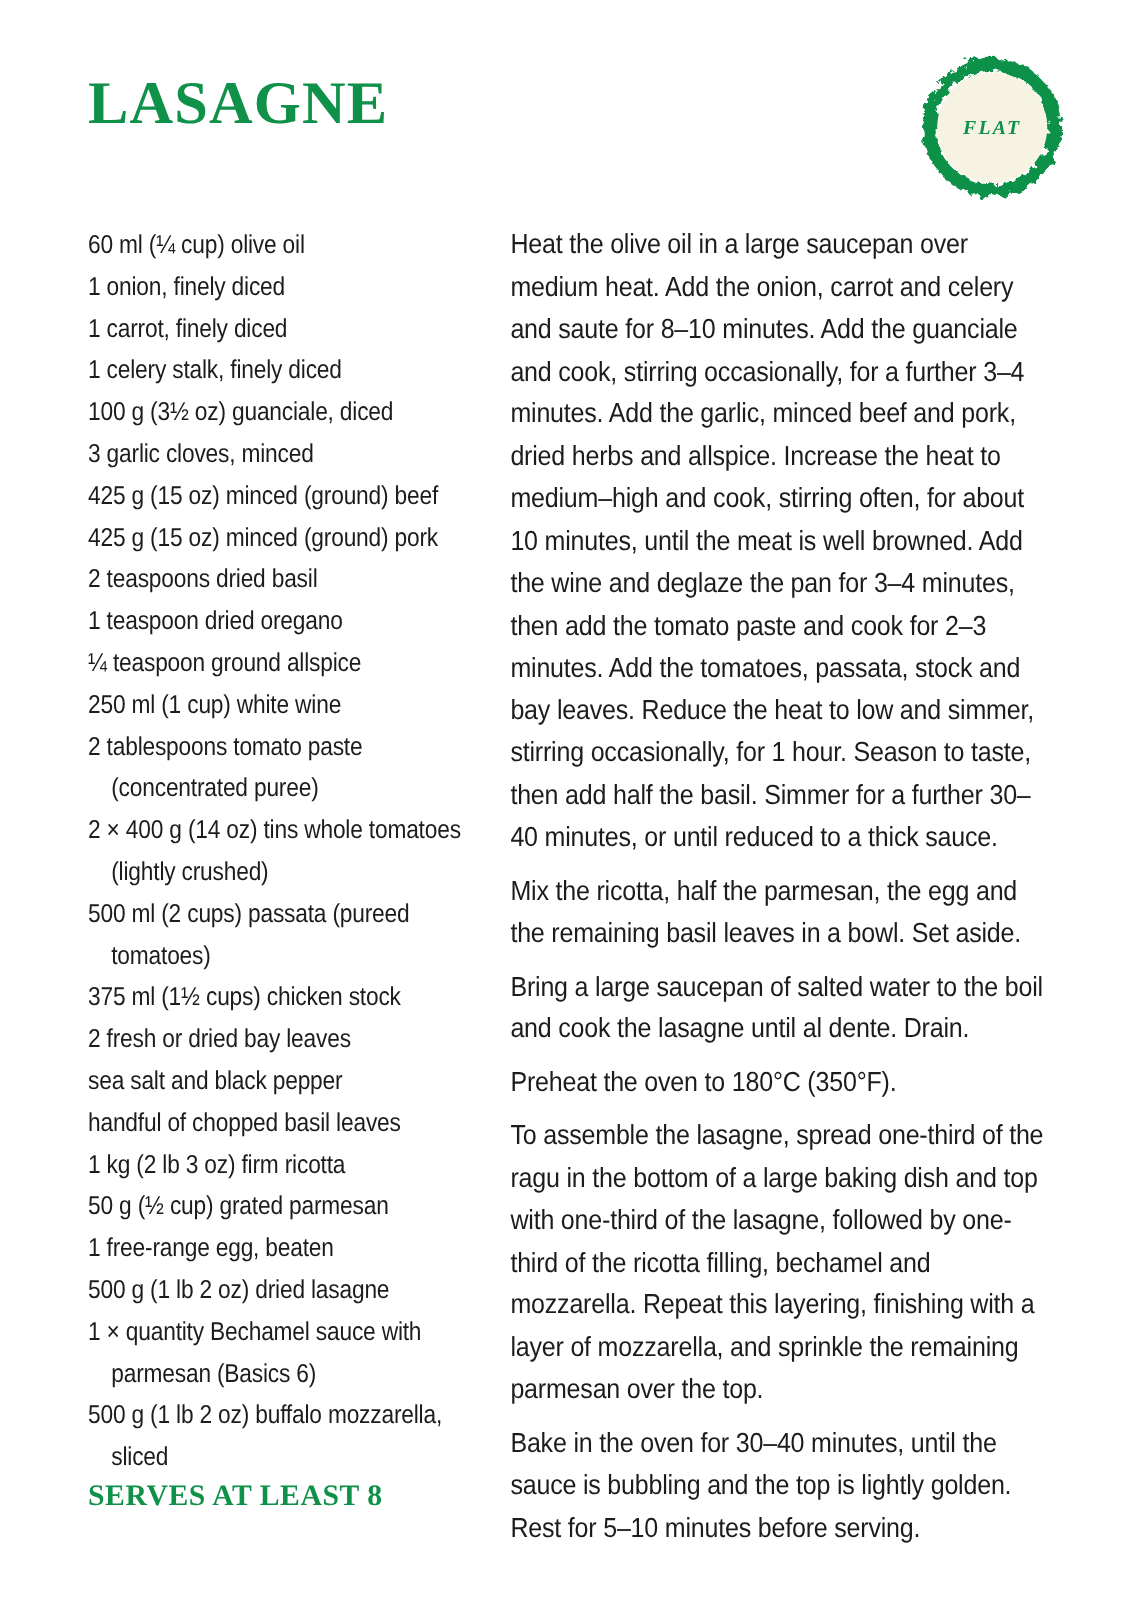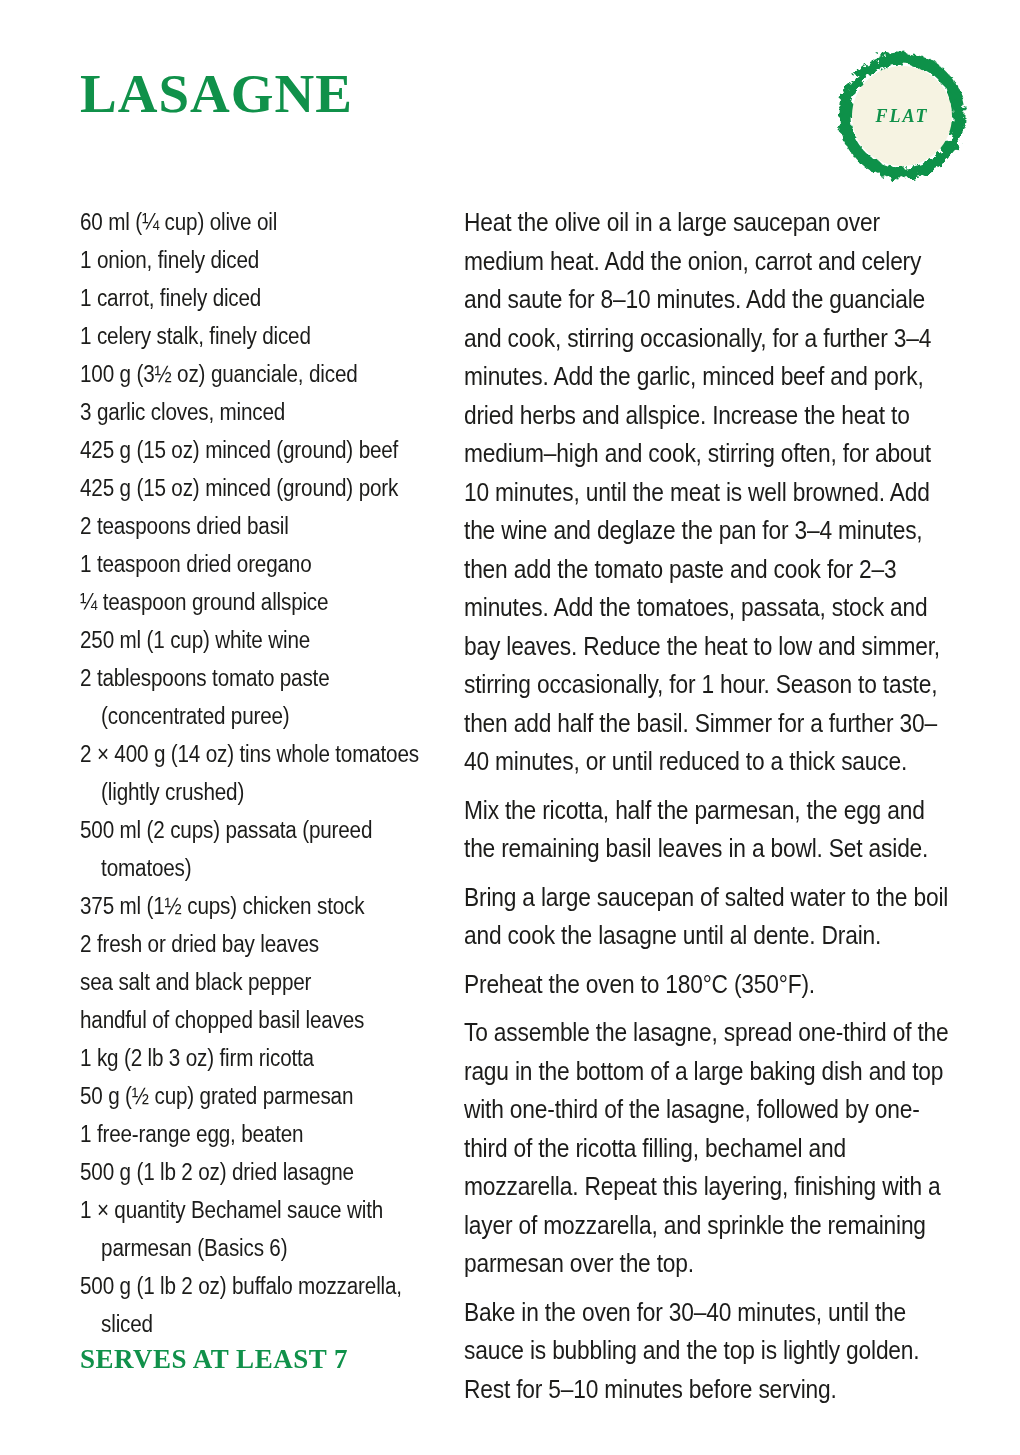--- a/index.html
+++ b/index.html
@@ -123,15 +123,15 @@
 
   <section class="instructions">
       <p class="para">Heat the olive oil in a large saucepan over medium heat. Add the onion, carrot and celery and saute for 8–10 minutes. Add the guanciale and cook, stirring occasionally, for a further 3–4 minutes. Add the garlic, minced beef and pork, dried herbs and allspice. Increase the heat to medium–high and cook, stirring often, for about 10 minutes, until the meat is well browned. Add the wine and deglaze the pan for 3–4 minutes, then add the tomato paste and cook for 2–3 minutes. Add the tomatoes, passata, stock and bay leaves. Reduce the heat to low and simmer, stirring occasionally, for 1 hour. Season to taste, then add half the basil. Simmer for a further 30–40 minutes, or until reduced to a thick sauce.</p>
       <p class="para">Mix the ricotta, half the parmesan, the egg and the remaining basil leaves in a bowl. Set aside.</p>
       <p class="para">Bring a large saucepan of salted water to the boil and cook the lasagne until al dente. Drain.</p>
       <p class="para">Preheat the oven to 180°C (350°F).</p>
       <p class="para">To assemble the lasagne, spread one-third of the ragu in the bottom of a large baking dish and top with one-third of the lasagne, followed by one-third of the ricotta filling, bechamel and mozzarella. Repeat this layering, finishing with a layer of mozzarella, and sprinkle the remaining parmesan over the top.</p>
       <p class="para">Bake in the oven for 30–40 minutes, until the sauce is bubbling and the top is lightly golden. Rest for 5–10 minutes before serving.</p>
     </section>
 
-  <p class="serves">SERVES AT LEAST 7</p>
+  <p class="serves">SERVES AT LEAST 8</p>
 
 </div>
 
 </body></html>

